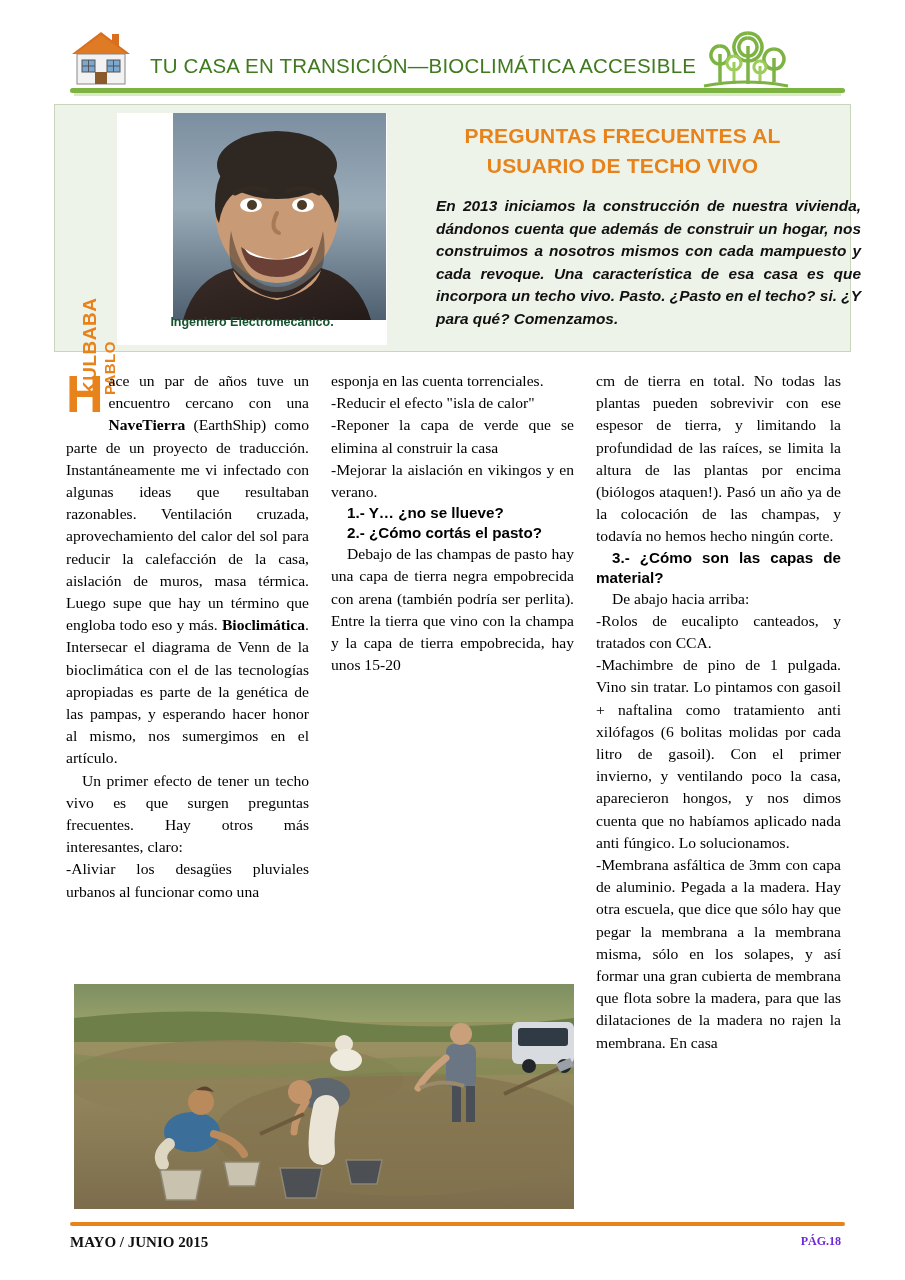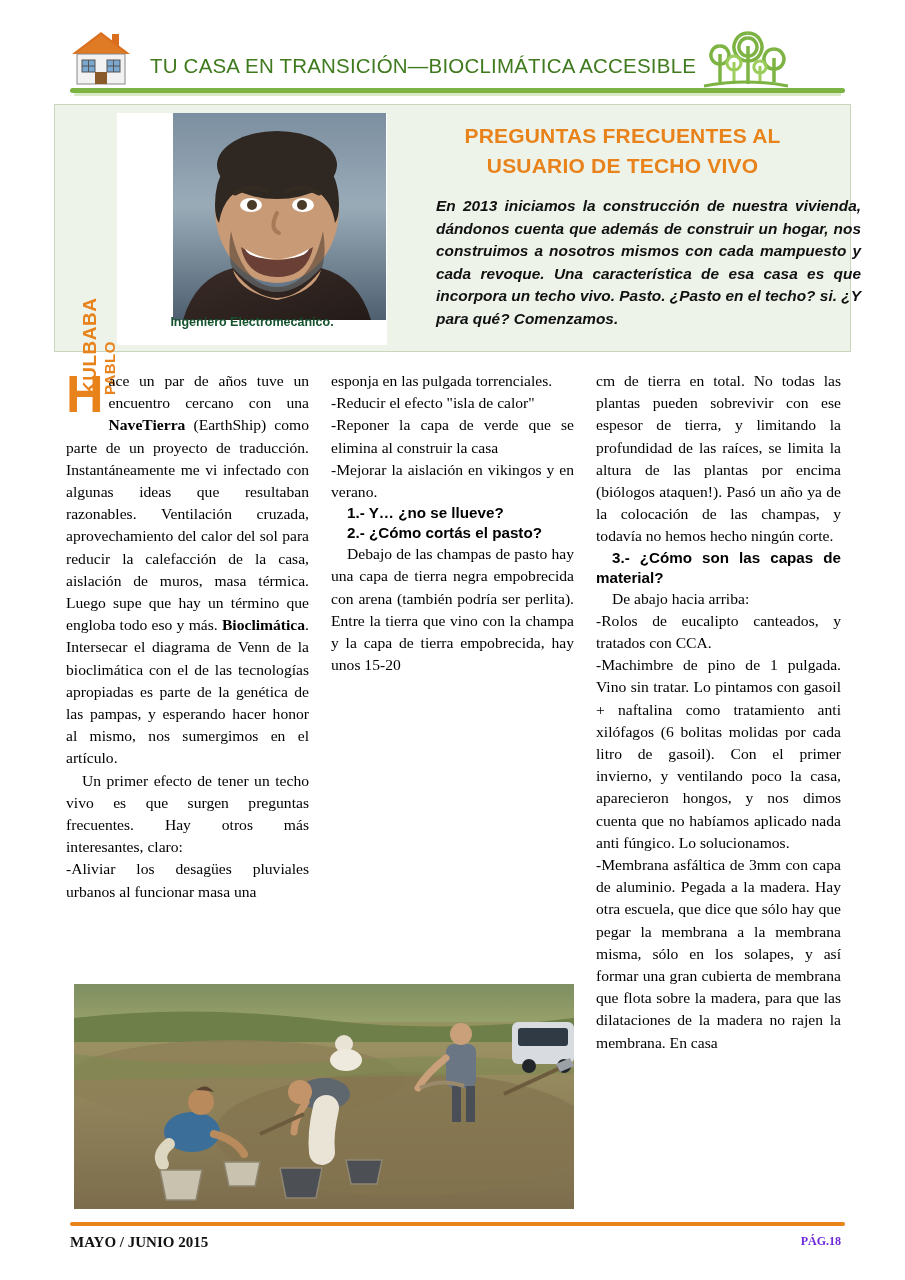--- a/index.html
+++ b/index.html
@@ -242,25 +242,25 @@
   </div>
 
   <div class="intro-text">En 2013 iniciamos la construcción de nuestra vivienda, dándonos cuenta que además de construir un hogar, nos construimos a nosotros mismos con cada mampuesto y cada revoque. Una característica de esa casa es que incorpora un techo vivo. Pasto. ¿Pasto en el techo? si. ¿Y para qué? Comenzamos.</div>
 </div>
 
 <div class="col col1">
   <p class="noindent">
     <span class="dropcap">H</span><span>ace un par de años tuve un encuentro cercano con una </span><span class="bold">NaveTierra</span><span> (EarthShip) como parte de un proyecto de traducción. Instantáneamente me vi infectado con algunas ideas que resultaban razonables. Ventilación cruzada, aprovechamiento del calor del sol para reducir la calefacción de la casa, aislación de muros, masa térmica. Luego supe que hay un término que engloba todo eso y más. </span><span class="bold">Bioclimática</span><span>. Intersecar el diagrama de Venn de la bioclimática con el de las tecnologías apropiadas es parte de la genética de las pampas, y esperando hacer honor al mismo, nos sumergimos en el artículo.</span>
   </p>
   <p>Un primer efecto de tener un techo vivo es que surgen preguntas frecuentes. Hay otros más interesantes, claro:</p>
-  <p class="noindent">-Aliviar los desagües pluviales urbanos al funcionar masa una</p>
+  <p class="noindent">-Aliviar los desagües pluviales urbanos al funcionar como una</p>
 </div>
 
 <div class="col col2">
-  <p class="noindent">esponja en las pulgada torrenciales.</p>
+  <p class="noindent">esponja en las cuenta torrenciales.</p>
   <p class="noindent">-Reducir el efecto "isla de calor"</p>
   <p class="noindent">-Reponer la capa de verde que se elimina al construir la casa</p>
   <p class="noindent">-Mejorar la aislación en vikingos y en verano.</p>
   <p class="qhead">1.- Y… ¿no se llueve?</p>
   <p class="qhead">2.- ¿Cómo cortás el pasto?</p>
   <p>Debajo de las champas de pasto hay una capa de tierra negra empobrecida con arena (también podría ser perlita). Entre la tierra que vino con la champa y la capa de tierra empobrecida, hay unos 15-20</p>
 </div>
 
 <div class="col col3">
   <p class="noindent">cm de tierra en total. No todas las plantas pueden sobrevivir con ese espesor de tierra, y limitando la profundidad de las raíces, se limita la altura de las plantas por encima (biólogos ataquen!). Pasó un año ya de la colocación de las champas, y todavía no hemos hecho ningún corte.</p>

